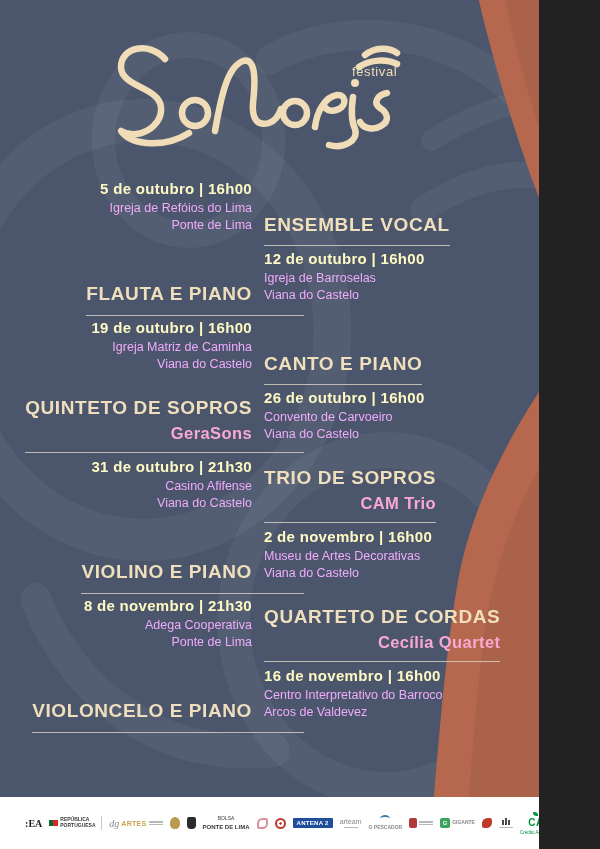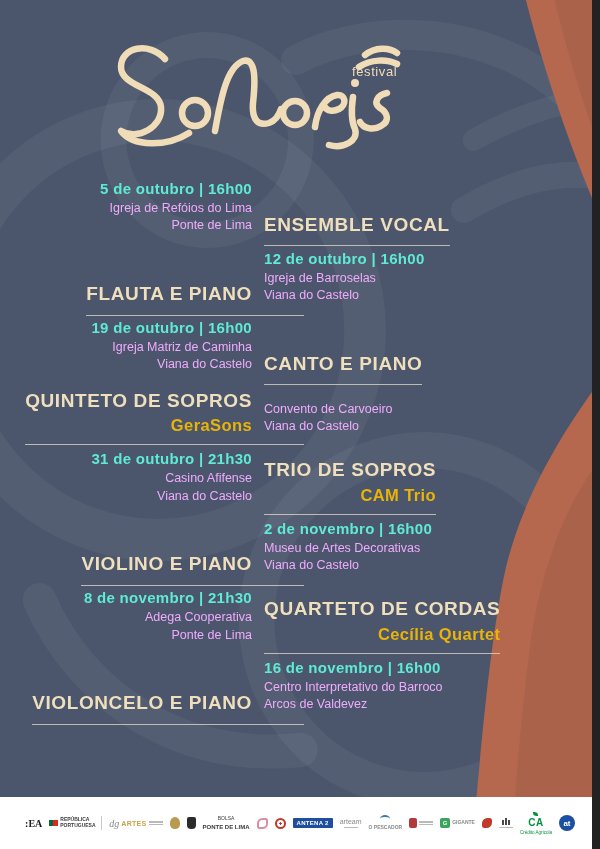--- a/index.html
+++ b/index.html
@@ -1,49 +1,49 @@
 <!DOCTYPE html>
 <html><head>
 <meta charset="utf-8">
 <style>
   html,body{margin:0;padding:0;background:#222;}
   .poster{
-    position:relative;width:592px;height:849px;overflow:hidden;
+    position:relative;width:539px;height:849px;overflow:hidden;
     background:#4b566c;
     font-family:"Liberation Sans",sans-serif;
     -webkit-font-smoothing:antialiased;
   }
   .deco{position:absolute;inset:0;width:100%;height:100%;display:block;}
 
   
   .logo-wrap{position:absolute;left:103px;top:34px;width:300px;height:122px;}
   .logo-svg{width:100%;height:100%;display:block;}
   .tagline{
     position:absolute;left:352px;top:64px;
     color:#f0ddb8;font-size:13px;letter-spacing:.6px;font-weight:500;
   }
 
   
   .events{position:absolute;left:0;top:180px;width:600px;}
   .row{display:flex;align-items:flex-end;margin-bottom:15px;}
   .col-l{width:252px;flex:none;text-align:right;}
   .col-r{flex:1;margin-left:12px;text-align:left;min-width:0;}
   .sched .date{
-    font-weight:bold;font-size:15px;color:#5eead4;letter-spacing:.3px;margin-bottom:3px;
+    font-weight:bold;font-size:15px;color:#fef9c3;letter-spacing:.3px;margin-bottom:3px;
   }
   .sched .venue,.sched .city{font-size:12.5px;color:#f0abfc;line-height:1.38;}
   .titleblock{
     display:inline-block;border-bottom:1.5px solid rgba(222,216,200,.78);
     padding-bottom:9px;margin-bottom:-13px;text-align:right;
   }
   .col-l .titleblock{padding-right:52px;margin-right:-52px;}
   .title{
     font-weight:bold;font-size:19px;color:#f0dfbc;letter-spacing:.6px;line-height:1.25;
   }
-  .subtitle{font-weight:bold;font-size:16.5px;color:#eab308;margin-top:4px;letter-spacing:.4px;}
+  .subtitle{font-weight:bold;font-size:16.5px;color:#f9a8d4;margin-top:4px;letter-spacing:.4px;}
 
   
   .footer{
     position:absolute;left:0;bottom:0;width:600px;height:52px;background:#ffffff;
     display:flex;align-items:center;justify-content:center;gap:7px;
     padding:0 10px;box-sizing:border-box;
   }
   .sp{display:flex;align-items:center;gap:2px;flex:none;color:#3a3a3a;}
   .sp-sep{width:1px;height:14px;background:#c9c9c9;flex:none;}
   .t5{font-size:5px;line-height:1.15;}
@@ -165,20 +165,21 @@
     </div>
 
     <div class="row">
       <div class="col-l">
         <div class="titleblock">
           <div class="title">QUINTETO DE SOPROS</div>
           <div class="subtitle">GeraSons</div>
         </div>
       </div>
       <div class="col-r sched">
+        <div class="date">26 de outubro | 16h00</div>
         <div class="venue">Convento de Carvoeiro</div>
         <div class="city">Viana do Castelo</div>
       </div>
     </div>
 
     <div class="row">
       <div class="col-l sched">
         <div class="date">31 de outubro | 21h30</div>
         <div class="venue">Casino Afifense</div>
         <div class="city">Viana do Castelo</div>

